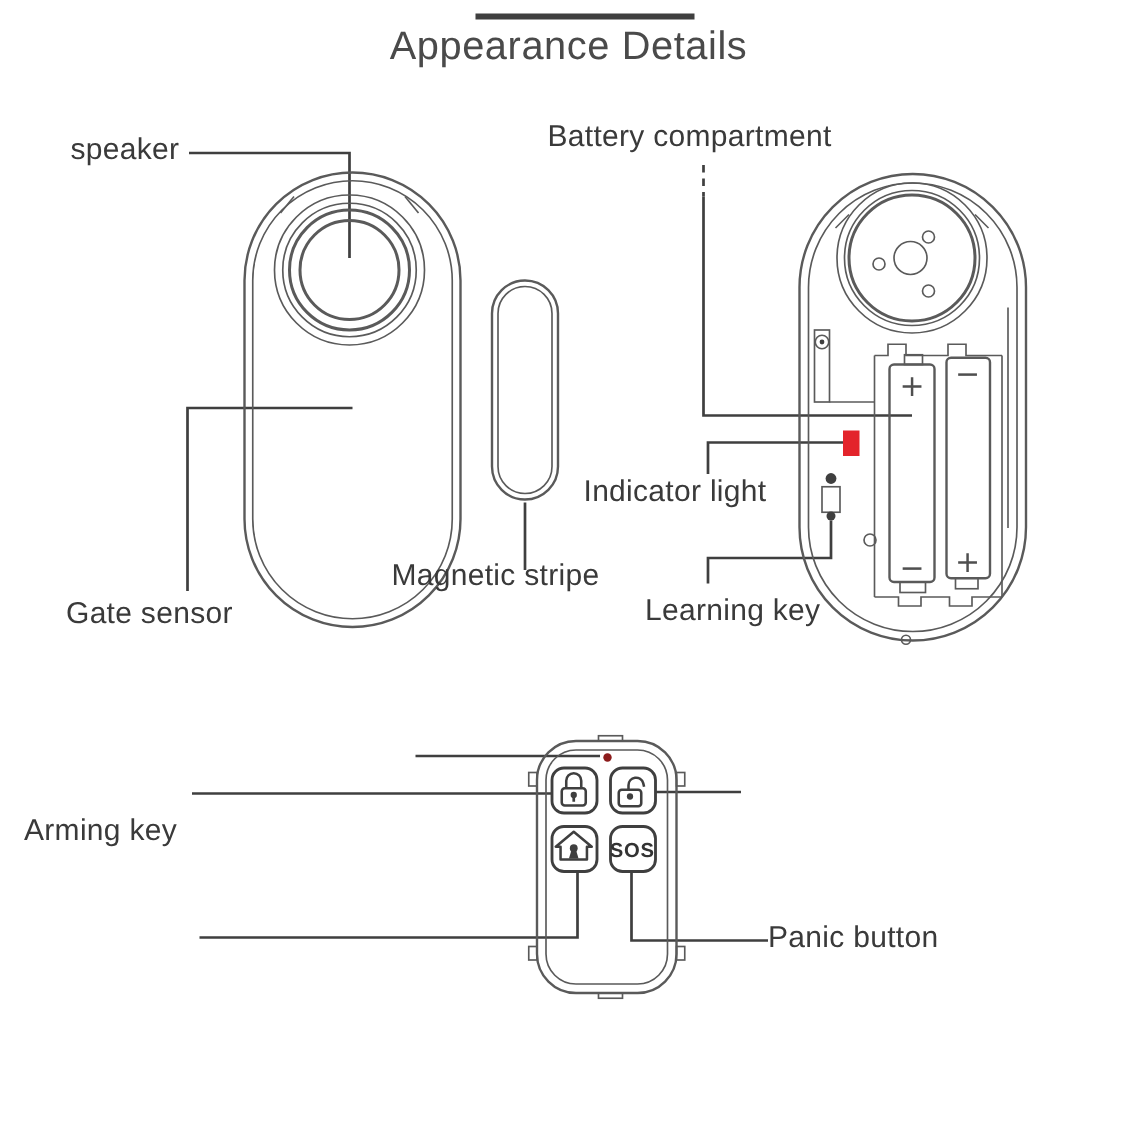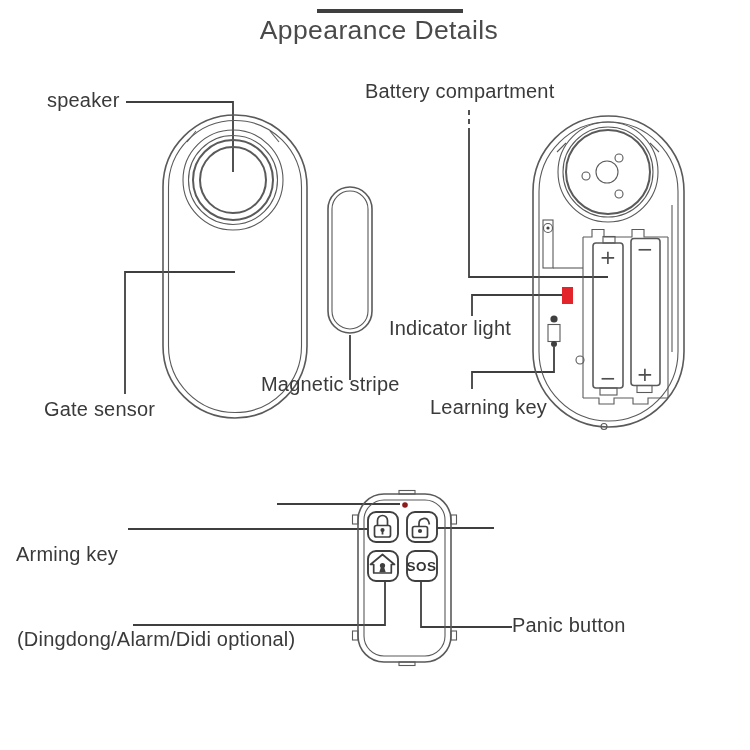--- a/index.html
+++ b/index.html
@@ -178,15 +178,14 @@
     </g>
   </svg>
 
   <div class="label" style="left:47px;top:90px;">speaker</div>
   <div class="label" style="left:365px;top:81px;">Battery compartment</div>
   <div class="label" style="left:389px;top:318px;">Indicator light</div>
   <div class="label" style="left:261px;top:374px;">Magnetic stripe</div>
   <div class="label" style="left:44px;top:399px;">Gate sensor</div>
   <div class="label" style="left:430px;top:397px;text-align:right;">Learning key</div>
   <div class="label" style="left:16px;top:520px;margin-top:24px;">Arming key</div>
-  <div class="label" style="left:17px;top:629px;">(Dingdong/Alarm/Didi optional)</div>
   <div class="label" style="left:512px;top:615px;text-align:center;">Panic button</div>
 </div>
 
 </body></html>

